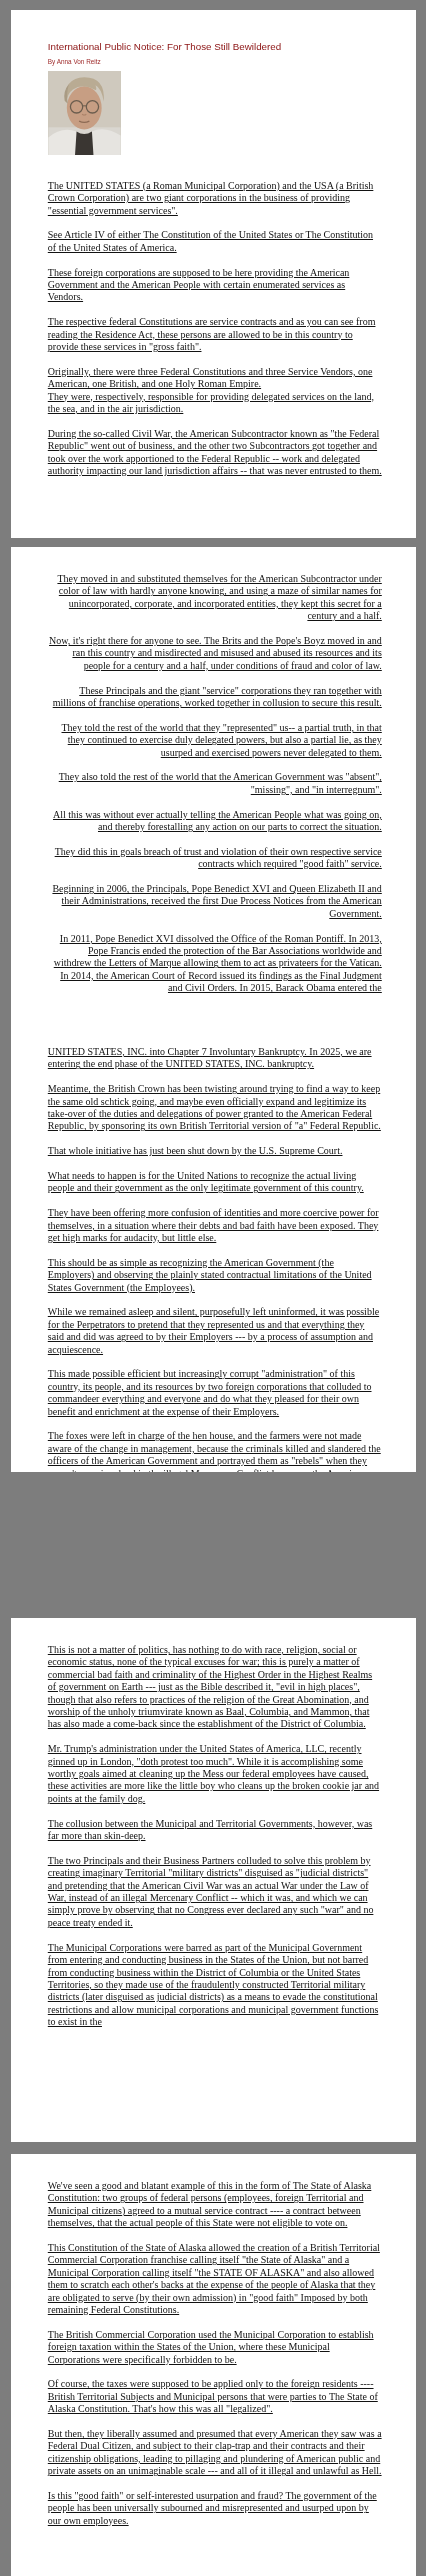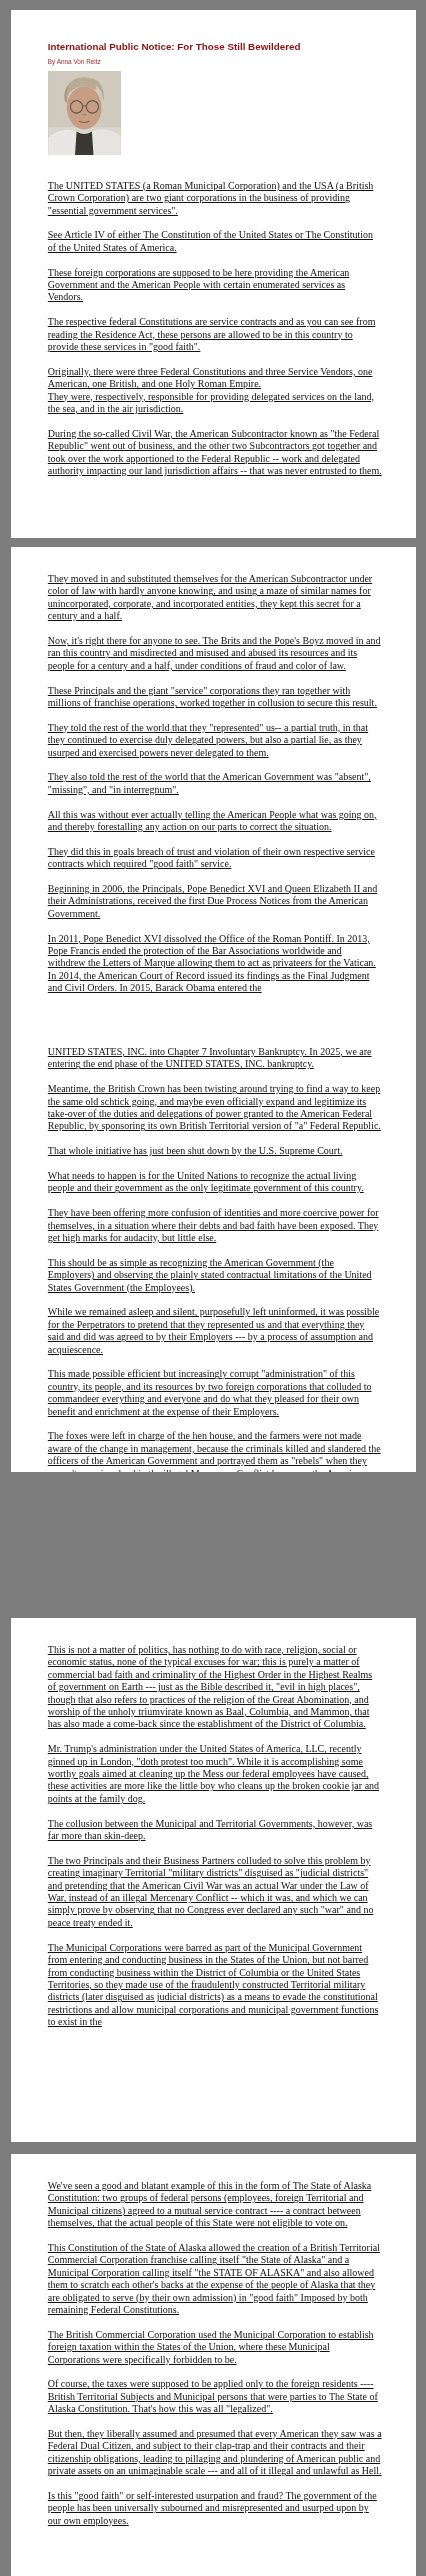--- a/index.html
+++ b/index.html
@@ -6,35 +6,35 @@
   body{
     width:427px;height:3230px;position:relative;
     background:#7d7d7d;
     font-family:"Liberation Serif", serif;
   }
   .page{
     position:absolute;left:10.8px;width:405px;background:#ffffff;
     box-sizing:border-box;overflow:hidden;
   }
   #page1{top:9.8px;height:528px;}
-  #page2{top:547px;height:524px;}
+  #page2{top:547px;height:524px;text-align:right;}
   #page3{top:1020px;height:452px;}
   #page4{top:1618px;height:524px;}
   #page5{top:2154px;height:524px;}
   .content{margin-left:37px;width:334px;}
   #page1 .content{padding-top:31px;}
   .cont .content{padding-top:26px;}
   .content p, .sig{
     margin:0 0 12.4px 0;
     font-size:10px;line-height:12.4px;color:#121212;
     white-space:pre-line;
     text-decoration:underline;
   }
   .doc-title{
-    font-family:"Liberation Sans", sans-serif;font-weight:bold;
+    font-family:"Liberation Sans", sans-serif;font-weight:normal;
     font-size:9.8px;line-height:12.4px;color:#8b1212;margin:0 0 5.2px 0;
   }
   .doc-byline{
     font-family:"Liberation Sans", sans-serif;
     font-size:6.4px;line-height:8.2px;color:#9e2a2a;margin:0 0 4.1px 0;
   }
   .photo{
     width:73px;height:84px;margin:0 0 25px 0;display:block;
     background:#cfc8bd;
   }
@@ -60,21 +60,21 @@
         <circle cx="86" cy="70" r="12" fill="none" stroke="#6b5d4e" stroke-width="2.5"></circle>
         <line x1="67" y1="68" x2="74" y2="68" stroke="#6b5d4e" stroke-width="2"></line>
         <path d="M60 98 Q 70 103 80 98" stroke="#8d6b55" stroke-width="2.5" fill="none"></path>
         <path d="M66 84 Q 70 88 74 84" stroke="#a87f66" stroke-width="2" fill="none"></path>
       </svg>
     </span>
     <div>
         <p>The UNITED STATES (a Roman Municipal Corporation) and the USA (a British Crown Corporation) are two giant corporations in the business of providing "essential government services".</p>
         <p>See Article IV of either The Constitution of the United States or The Constitution of the United States of America.</p>
         <p>These foreign corporations are supposed to be here providing the American Government and the American People with certain enumerated services as Vendors.</p>
-        <p>The respective federal Constitutions are service contracts and as you can see from reading the Residence Act, these persons are allowed to be in this country to provide these services in "good faith".</p>
+        <p>The respective federal Constitutions are service contracts and as you can see from reading the Residence Act, these persons are allowed to be in this country to provide these services in "gross faith".</p>
         <p>Originally, there were three Federal Constitutions and three Service Vendors, one American, one British, and one Holy Roman Empire.
 They were, respectively, responsible for providing delegated services on the land, the sea, and in the air jurisdiction.</p>
         <p>During the so-called Civil War, the American Subcontractor known as "the Federal Republic" went out of business, and the other two Subcontractors got together and took over the work apportioned to the Federal Republic -- work and delegated authority impacting our land jurisdiction affairs -- that was never entrusted to them.</p>
       </div>
   </div>
 </div>
 
 <div class="page cont" id="page2">
   <div class="content">
     <div>

